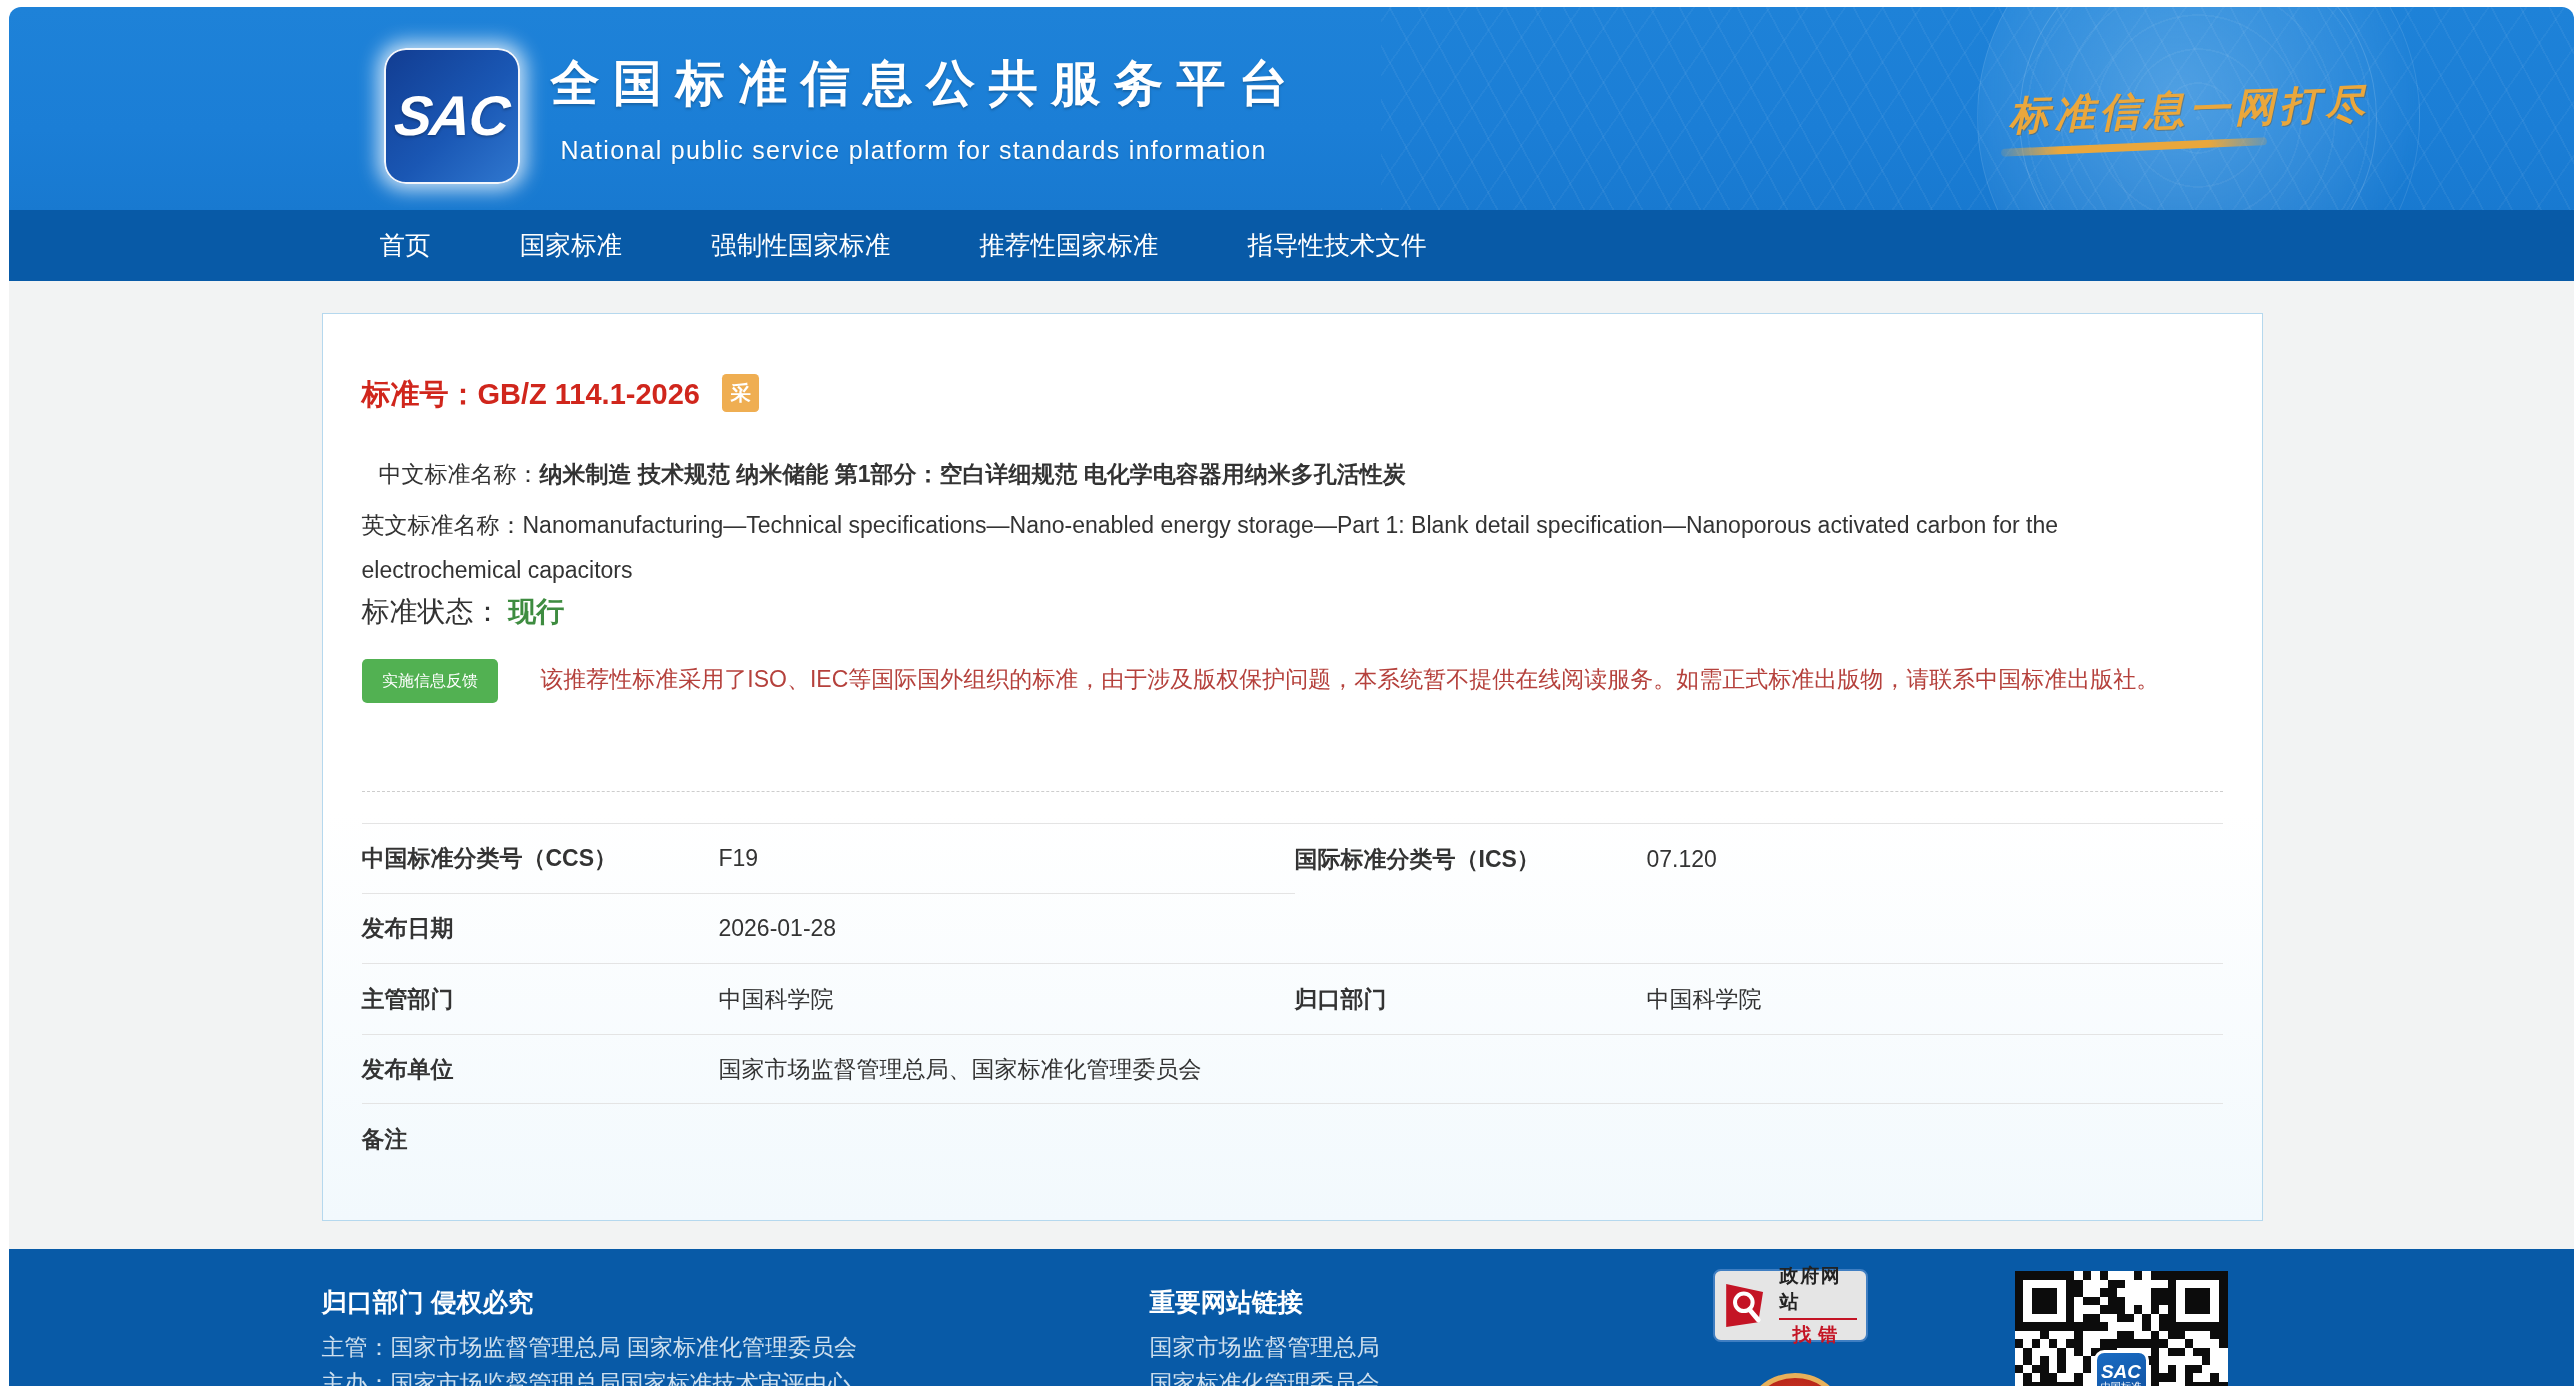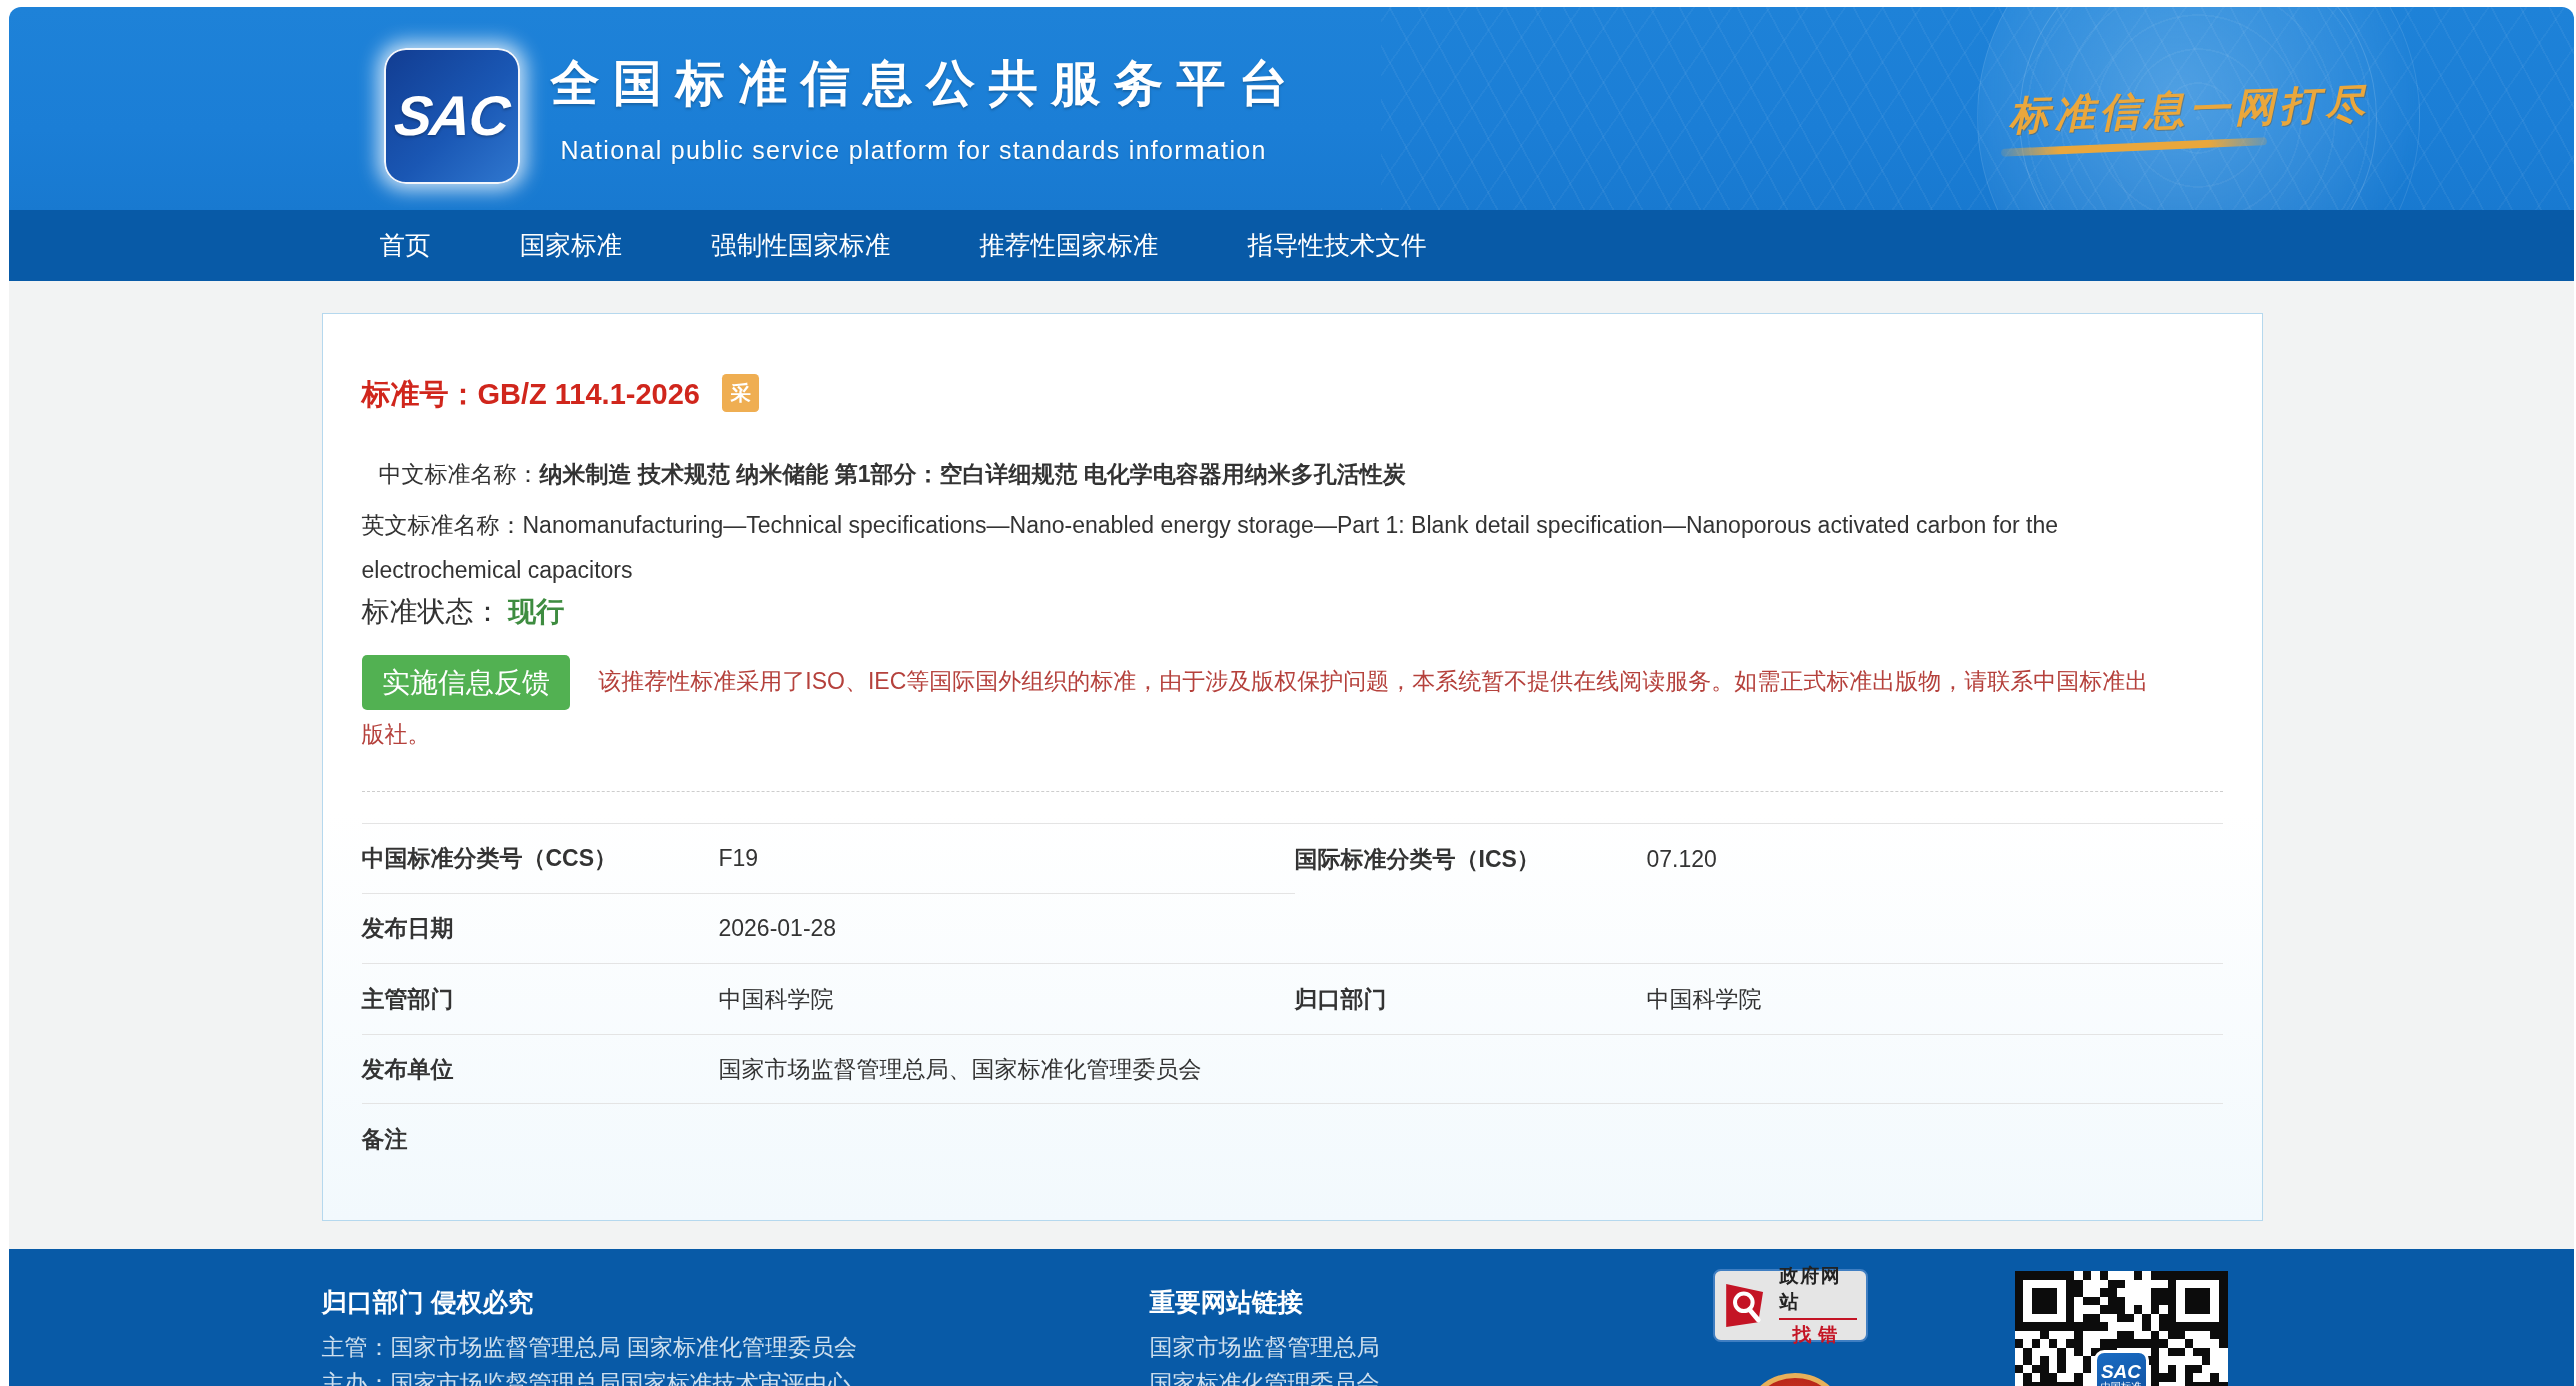--- a/index.html
+++ b/index.html
@@ -51,22 +51,22 @@
   .adopt-badge { display:inline-block; margin-left:22px; background:#efae52; color:#fff; font-size:20.4px;
           font-weight:bold; padding:5.1px 8.5px; border-radius:4.3px; vertical-align:middle; position:relative; top:-3.4px; }
 
   .cn-row { position:absolute; left:39px; top:145px; font-size:23px;margin-left:17px; }
   .cn-row b { font-weight:bold; }
   .en-row { position:absolute; left:39px; top:189px; width:1763px; font-size:23px; line-height:45px; }
   .status-row { position:absolute; left:39px; top:279px; font-size:28px; }
   .status-val { color:#3e8c40; font-weight:bold; margin-left:6.8px; }
 
   .notice { position:absolute; left:39px; top:341px; width:1806px; font-size:23px; line-height:49px; color:#b5413c; }
-  .feedback-btn { display:inline-block; background:#52b152; color:#fff; font-size:28px; line-height:1;
-          padding:13.6px 20.4px; border-radius:5.1px; border:none; margin-right:28px; vertical-align:middle;
+  .feedback-btn { display:inline-block; background:#52b152; color:#fff; font-size:16px; line-height:1;
+          padding:13.6px 20.4px; border-radius:5.1px; border:none; margin-right:42px; vertical-align:middle;
           cursor:pointer; font-family:inherit; }
 
   .dashed-divider { position:absolute; left:39px; right:39px; top:477px; border-top:1.7px dashed #cdcdcd; }
 
   
   .info-table { position:absolute; left:39px; right:39px; top:509px; border-top:1.7px solid #e4e4e4; }
   .trow { display:flex; align-items:center; }
   .trow.b { border-bottom:1.7px solid #e4e4e4; }
   .h82 { height:70px; } .h83 { height:71px; } .h81 { height:69px; } .h134 { height:114px; align-items:flex-start; padding-top:20.4px; }
   .cell { display:flex; align-items:center; height:100%;gap:44px; }

